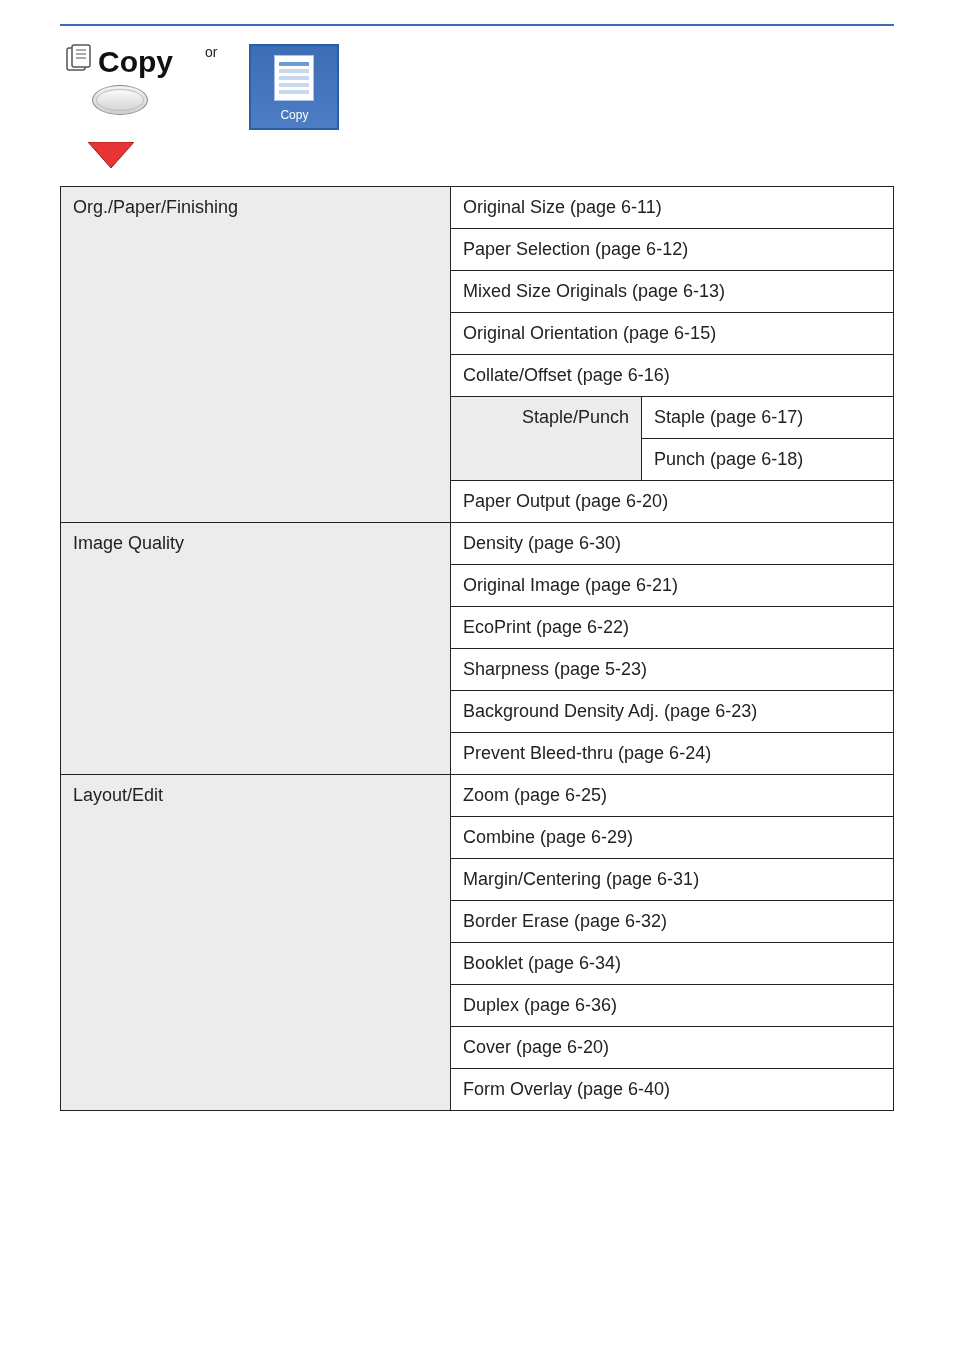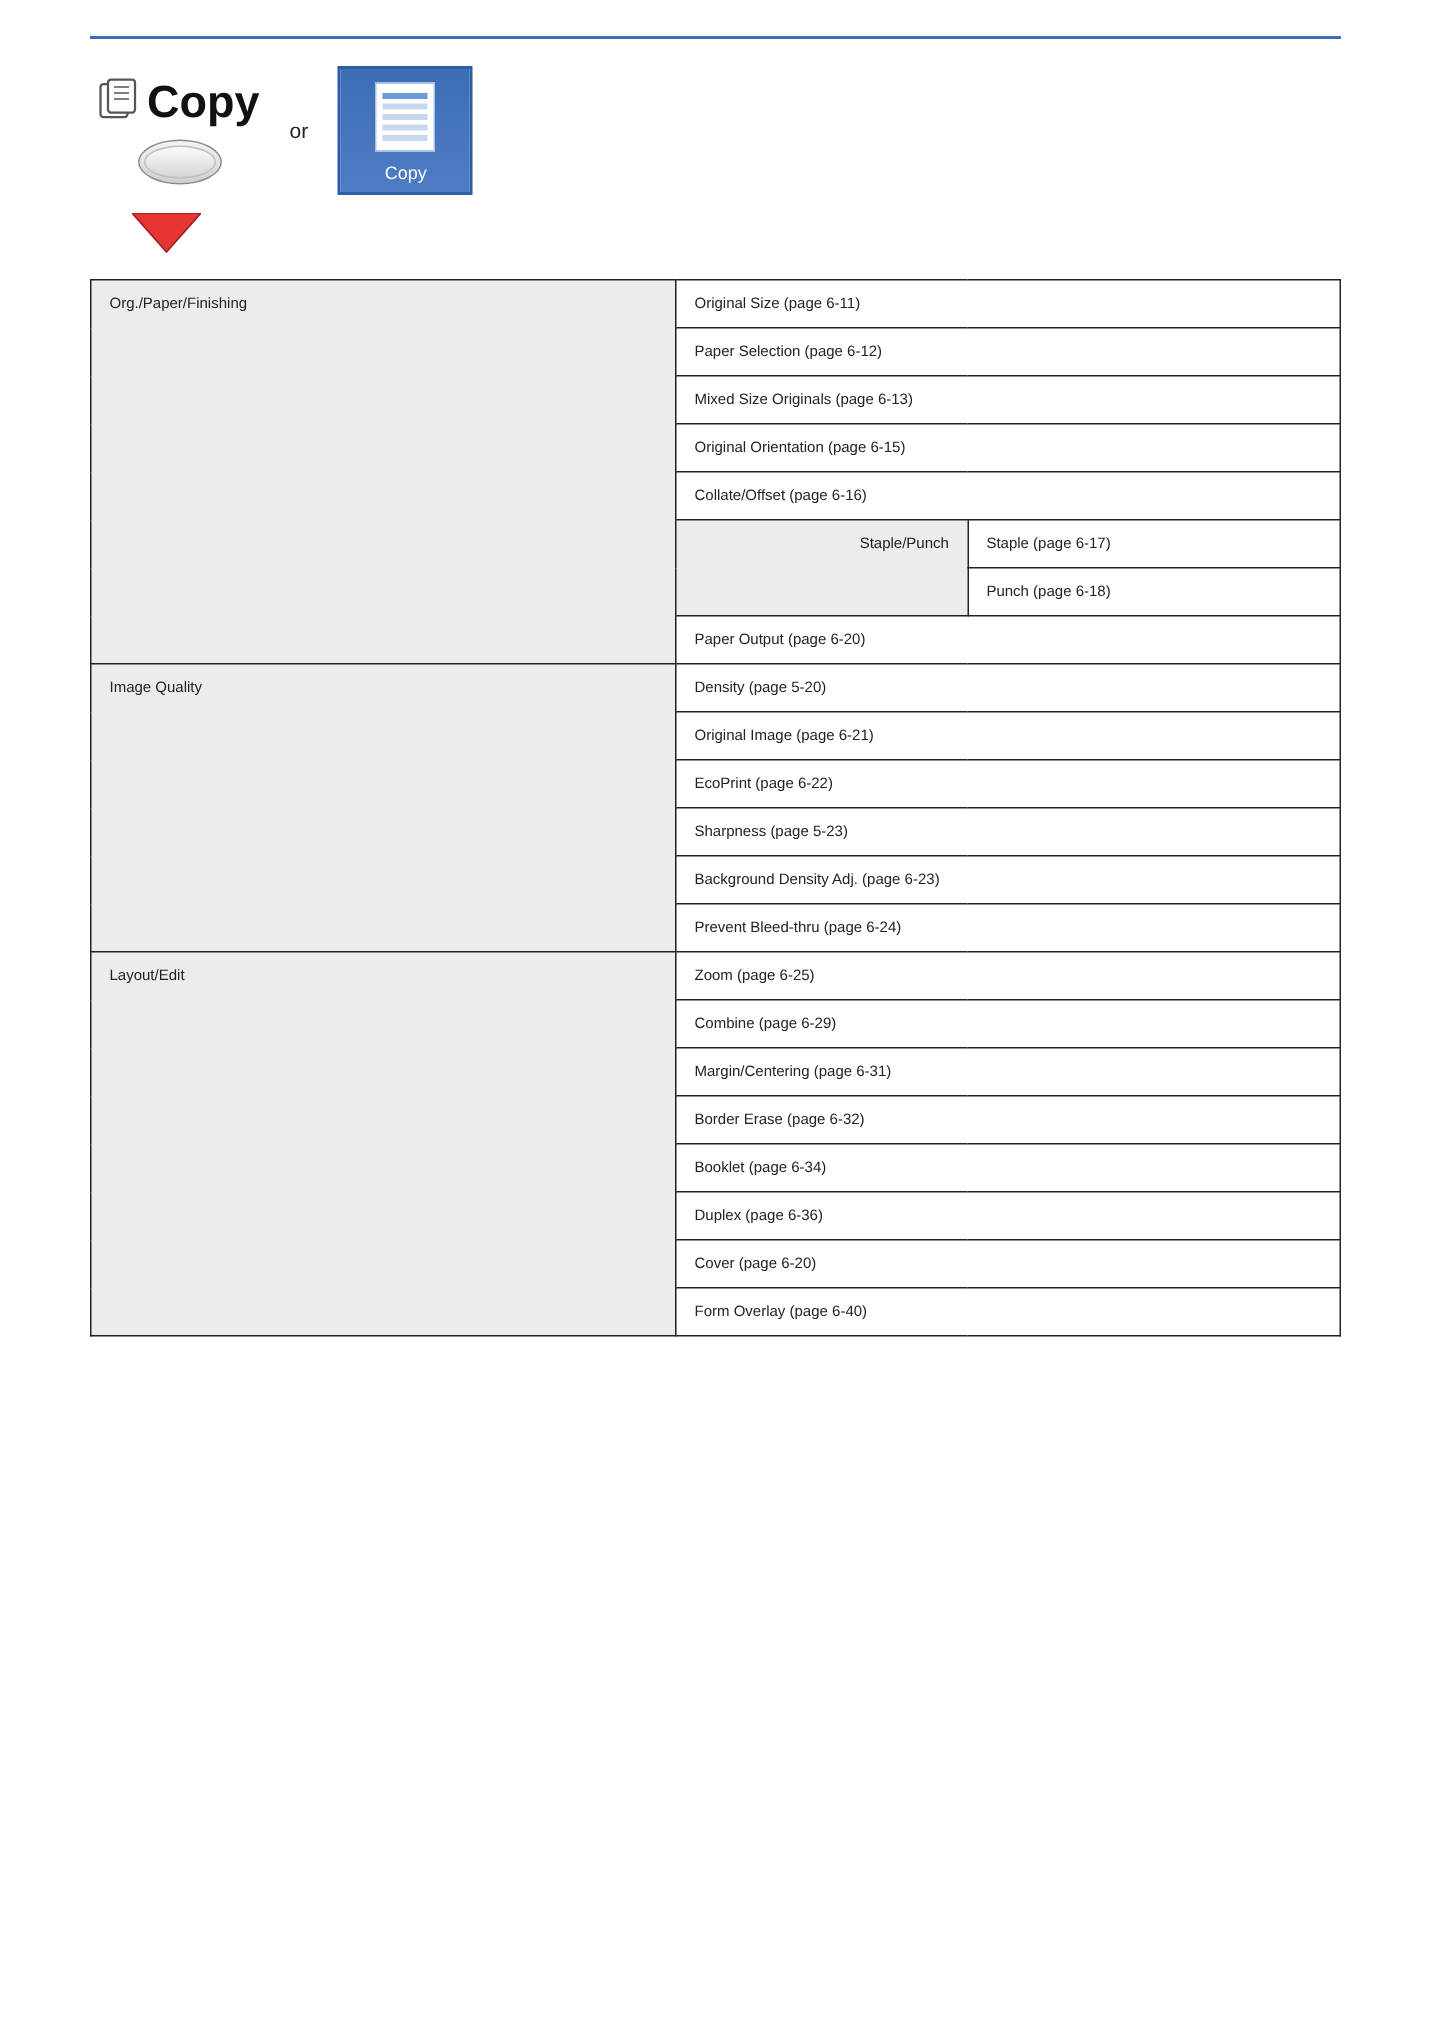--- a/index.html
+++ b/index.html
@@ -3,36 +3,36 @@
 <meta charset="utf-8">
 <style>
   * { box-sizing: border-box; margin: 0; padding: 0; }
   html, body { width: 954px; font-family: Arial, Helvetica, sans-serif; background: #fff; }
   .page { width: 954px; padding: 24px 60px 40px 60px; }
   .breadcrumb { font-size: 13px; color: #222; padding-bottom: 10px; }
   .hr-top { height: 2px; background: #3d6db5; margin-bottom: 18px; }
   .title { font-size: 34px; font-weight: 700; color: #0a3fb0; margin-bottom: 16px; letter-spacing: 0.5px; }
   .intro { font-size: 14px; color: #222; margin-bottom: 26px; }
 
-  .iconrow { display: flex; align-items: center; gap: 20px; margin-bottom: 12px; padding-left: 6px; }
+  .iconrow { display: flex; gap: 32px; margin-bottom: 12px; padding-left: 6px; }
   .copy-block { display: flex; flex-direction: column; align-items: center; gap: 6px; }
   .copy-label { display: flex; align-items: center; gap: 6px; font-family: "Segoe UI", Arial, sans-serif; }
   .copy-label .glyph { font-size: 26px; color: #555; }
   .copy-label .text { font-size: 30px; font-weight: 600; color: #111; }
   .oval-btn { width: 56px; height: 30px; border-radius: 50%/50%; background: linear-gradient(#f4f4f4, #cfcfcf); border: 1px solid #8a8a8a; position: relative; }
   .oval-btn::after { content: ""; position: absolute; inset: 3px; border-radius: 50%/50%; background: linear-gradient(#fafafa, #d6d6d6); border: 1px solid #bebebe; }
   .or-text { font-size: 14px; color: #222; }
   .copy-tile { width: 90px; height: 86px; background: linear-gradient(#3d6db5, #4e7dc5); border: 2px solid #2c5ea7; display: flex; flex-direction: column; align-items: center; justify-content: flex-end; padding-bottom: 6px; position: relative; }
   .copy-tile .doc { position: absolute; top: 9px; width: 40px; height: 46px; background: #fff; border: 1px solid #aac3e6; }
   .copy-tile .doc::before { content: ""; position: absolute; left: 4px; right: 4px; top: 6px; height: 4px; background: #6d9bd8; box-shadow: 0 7px 0 #c7d7ee, 0 14px 0 #c7d7ee, 0 21px 0 #c7d7ee, 0 28px 0 #c7d7ee; }
   .copy-tile .tlabel { color: #fff; font-size: 12px; }
   .arrow { margin-left: 28px; margin-bottom: 16px; }
   .arrow svg { display: block; }
 
-  table.menumap { width: 100%; border-collapse: collapse; font-size: 10px; color: #222; }
+  table.menumap { width: 100%; border-collapse: collapse; font-size: 18px; color: #222; }
   table.menumap td { border: 1px solid #222; padding: 10px 12px; }
   .cat { background: #ececec; vertical-align: top; width: 390px; }
 </style>
 </head>
 <body>
 
 <div class="page">
   <div class="hr-top"></div>
 
   <div class="iconrow">
@@ -89,21 +89,21 @@
       </tr>
       <tr>
           <td>Punch (page 6-18)</td>
         </tr>
       <tr>
           <td colspan="2">Paper Output (page 6-20)</td>
         </tr>
 
       <tr>
         <td class="cat" rowspan="6">Image Quality</td>
-        <td colspan="2">Density (page 5-20)</td>
+        <td colspan="2">Density (page 6-30)</td>
       </tr>
       <tr>
           <td colspan="2">Original Image (page 6-21)</td>
         </tr>
       <tr>
           <td colspan="2">EcoPrint (page 6-22)</td>
         </tr>
       <tr>
           <td colspan="2">Sharpness (page 5-23)</td>
         </tr>

